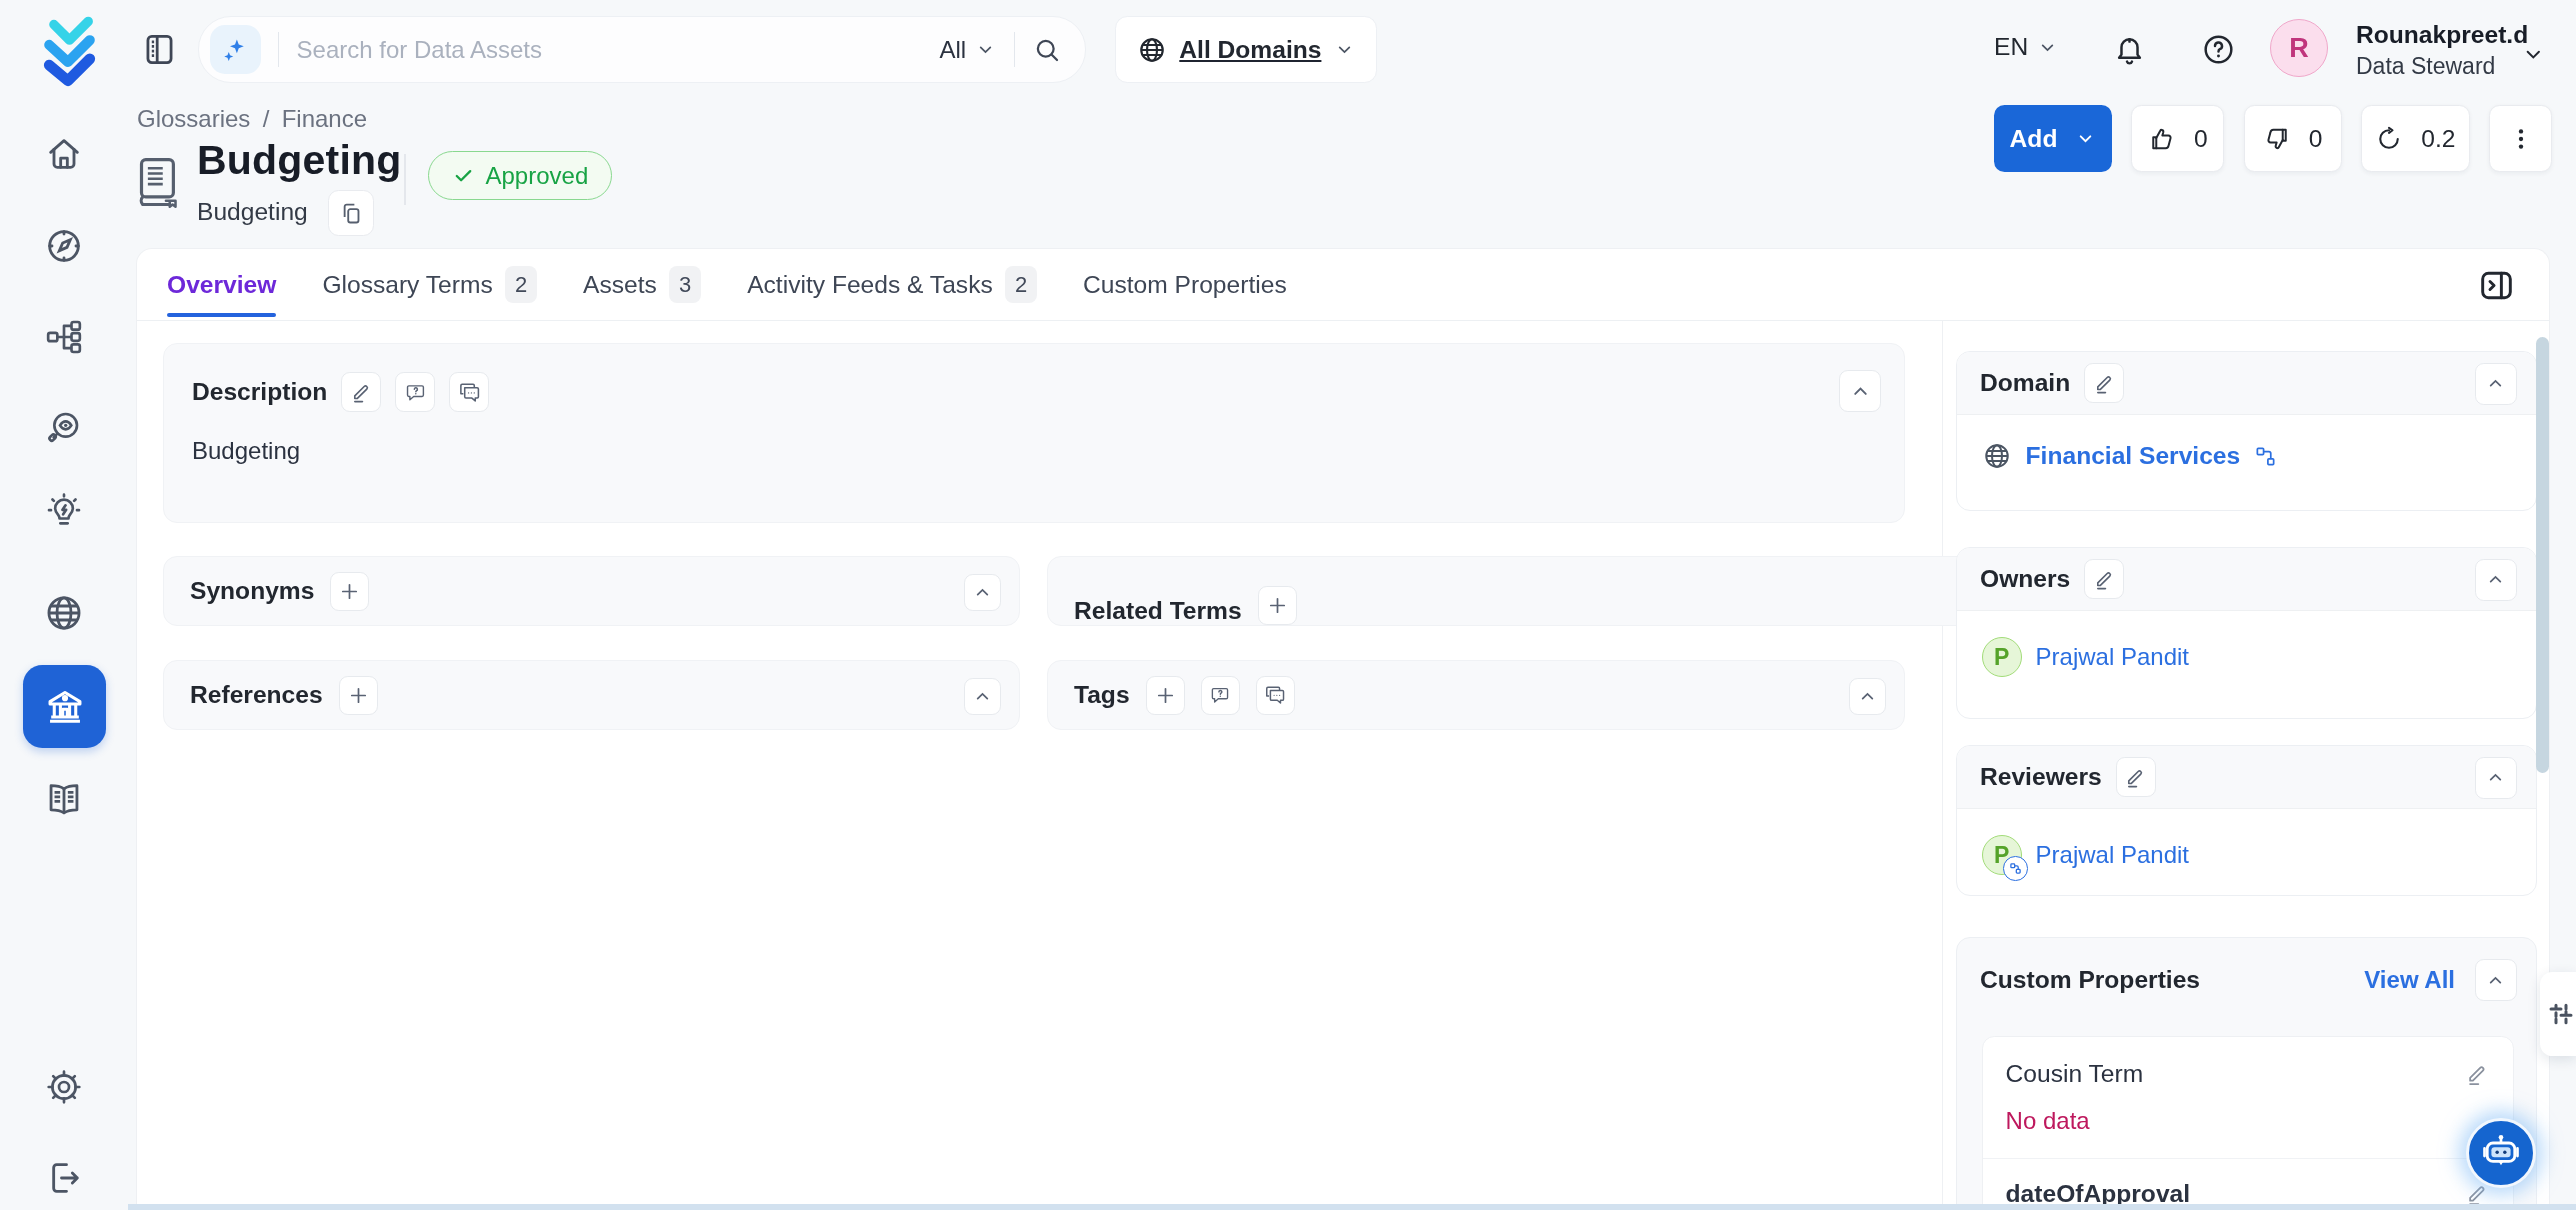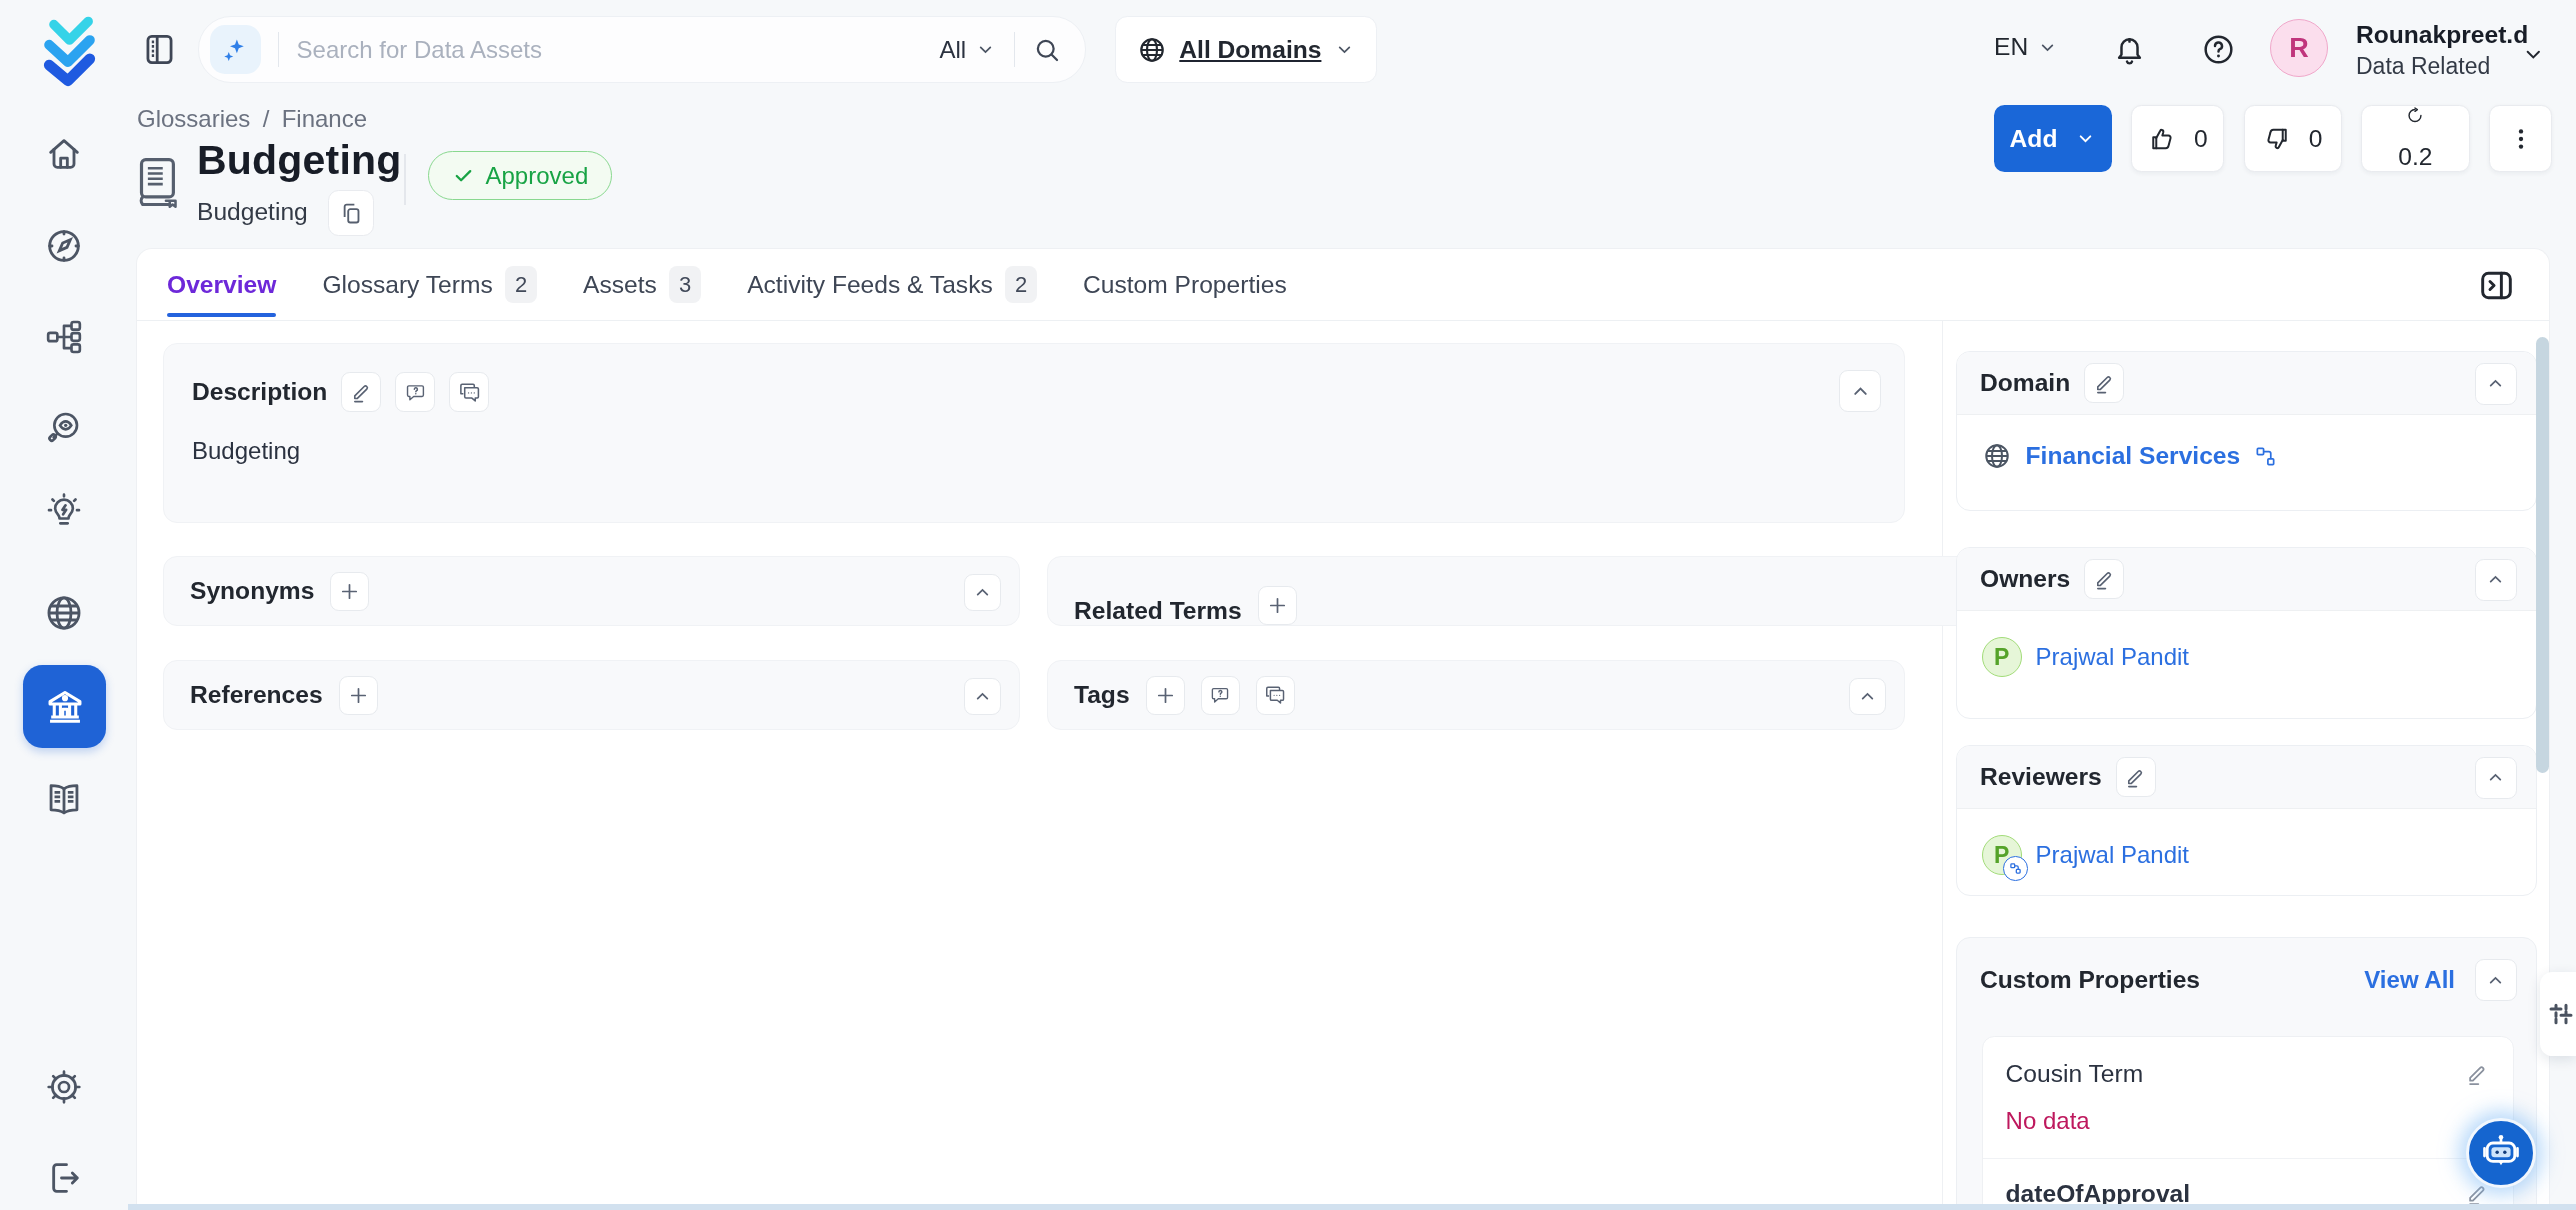--- a/index.html
+++ b/index.html
@@ -44,21 +44,21 @@
   .page-title { position:absolute; left:197px; top:137px; font-size:41px; font-weight:700; color:#181d27; letter-spacing:0.2px; }
   .title-div { position:absolute; left:404px; top:154px; width:1.8px; height:51px; background:#e4e7ec; }
   .status-badge { position:absolute; left:428px; top:151px; height:49px; border:1.8px solid #89d88f; background:#f3fbf2; border-radius:24.6px; display:flex; align-items:center; gap:10.5px; padding:0 23px; font-size:24px; color:#18a345; }
   .display-name { position:absolute; left:197px; top:198px; font-size:24.6px; color:#333a46; }
   .copy-btn { position:absolute; left:328px; top:190px; width:46px; height:46px; background:#fff; border:0.9px solid #e9ebef; border-radius:10.5px; display:flex; align-items:center; justify-content:center; cursor:pointer; }
 
   .actions { position:absolute; left:1994px; top:105px; height:67px; display:flex; gap:19.3px; }
   .btn { height:67px; border-radius:10.5px; display:flex; align-items:center; justify-content:center; gap:18px; font-size:24.6px; cursor:pointer; }
   .btn-add { width:118px; background:#1a67d8; color:#ffffff; font-weight:600; }
   .btn-white { background:#ffffff; border:0.9px solid #e9ebef; box-shadow:0 1.8px 4.4px rgba(20,30,50,.05); color:#22272f; }
-  .btn-like { width:93px; } .btn-dislike { width:98px; } .btn-version { width:109px;flex-direction:column; } .btn-kebab { width:63px; }
+  .btn-like { width:93px; } .btn-dislike { width:98px; } .btn-version { width:109px; } .btn-kebab { width:63px; }
 
   
   .panel { position:absolute; left:136px; top:248px; width:2414px; height:962px; background:#ffffff; border:0.9px solid #eef0f3; border-bottom:none; border-radius:16px 16px 0 0; overflow:hidden; }
   .tabs { position:absolute; left:0; top:0; width:100%; height:72px; border-bottom:0.9px solid #edf0f3; display:flex; align-items:center; gap:46px; padding-left:30px; }
   .tab { position:relative; height:72px; display:flex; align-items:center; gap:12.3px; font-size:24.6px; color:#3e4655; font-weight:500; cursor:pointer; }
   .tab.active { color:#6d28d9; font-weight:700; }
   .tab.active::after { content:""; position:absolute; left:0; right:0; bottom:3.5px; height:4.4px; border-radius:3.5px; background:#2463dd; }
   .tab .count { background:#f1f2f4; border-radius:8px; min-width:32px; height:37px; display:flex; align-items:center; justify-content:center; padding:0 8.8px; font-size:22px; font-weight:500; color:#414959; }
   .panel-toggle { position:absolute; right:32px; top:15px; width:42px; height:42px; display:flex; align-items:center; justify-content:center; cursor:pointer; }
 
@@ -260,21 +260,21 @@
         <circle cx="12" cy="12" r="8.8"></circle>
         <path d="M9.6 9.6a2.4 2.4 0 1 1 3.3 2.2c-.7.3-.9.8-.9 1.6" stroke-linecap="round"></path>
         <circle cx="12" cy="16.4" r="1" fill="#22272f" stroke="none"></circle>
       </svg>
   </div>
   <div class="avatar">
       <span>R</span>
     </div>
   <div class="tb-user">
     <div class="name">Rounakpreet.d</div>
-    <div class="role">Data Related</div>
+    <div class="role">Data Steward</div>
   </div>
   <div class="tb-caret">
     <svg width="24.6" height="24.6" viewBox="0 0 24 24" fill="none" stroke="#22272f" stroke-width="1.9" stroke-linecap="round">
         <path d="M6.5 9.5l5.5 5.5 5.5-5.5"></path>
       </svg>
   </div>
 </header>
 
 <div class="breadcrumb">
   <span class="crumb">Glossaries</span>

